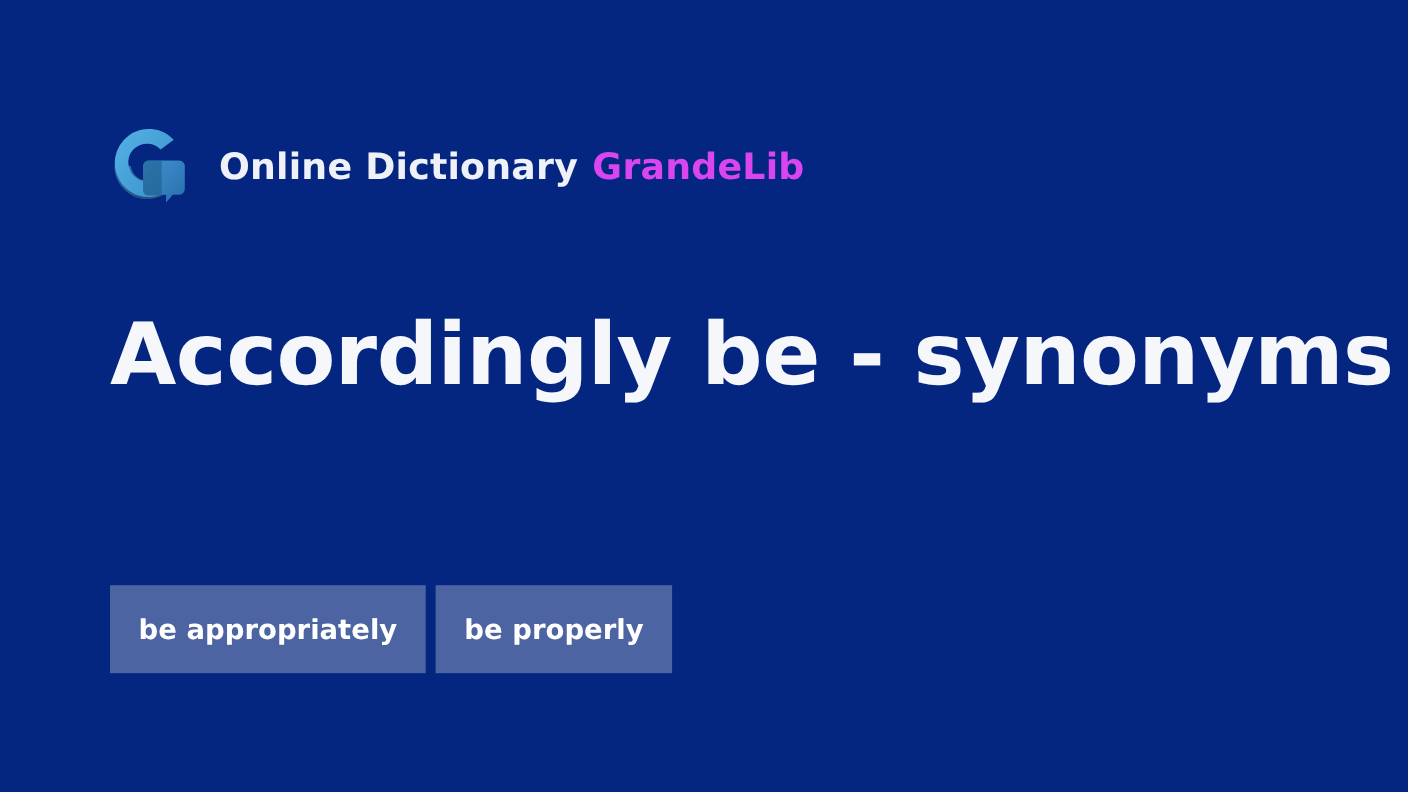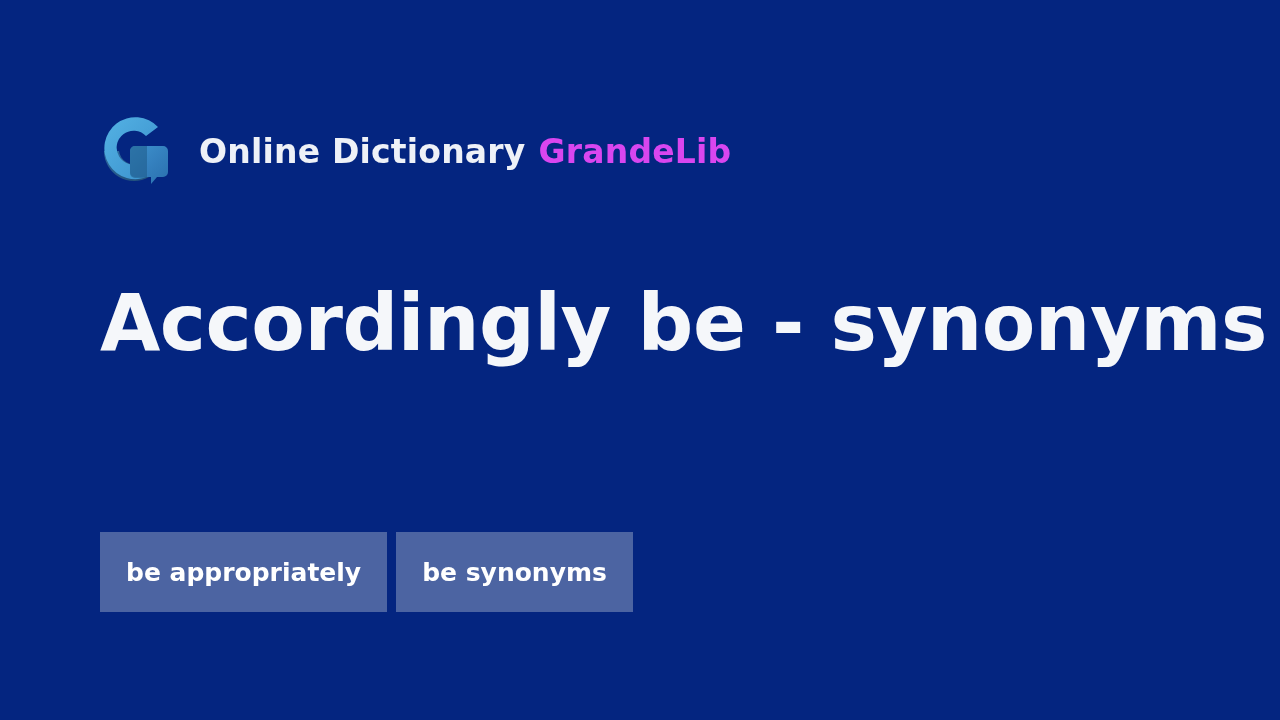--- a/index.html
+++ b/index.html
@@ -141,16 +141,16 @@
     <span class="brand-text">
       <span class="brand-prefix">Online Dictionary</span>
       <span class="brand-name">GrandeLib</span>
     </span>
   </div>
 
   <h1 class="page-title">Accordingly be - synonyms</h1>
 
   <div class="synonym-list">
     <button class="synonym-chip">be appropriately</button>
-    <button class="synonym-chip">be synonyms</button>
+    <button class="synonym-chip">be properly</button>
   </div>
 
 </div>
 
 </body></html>

